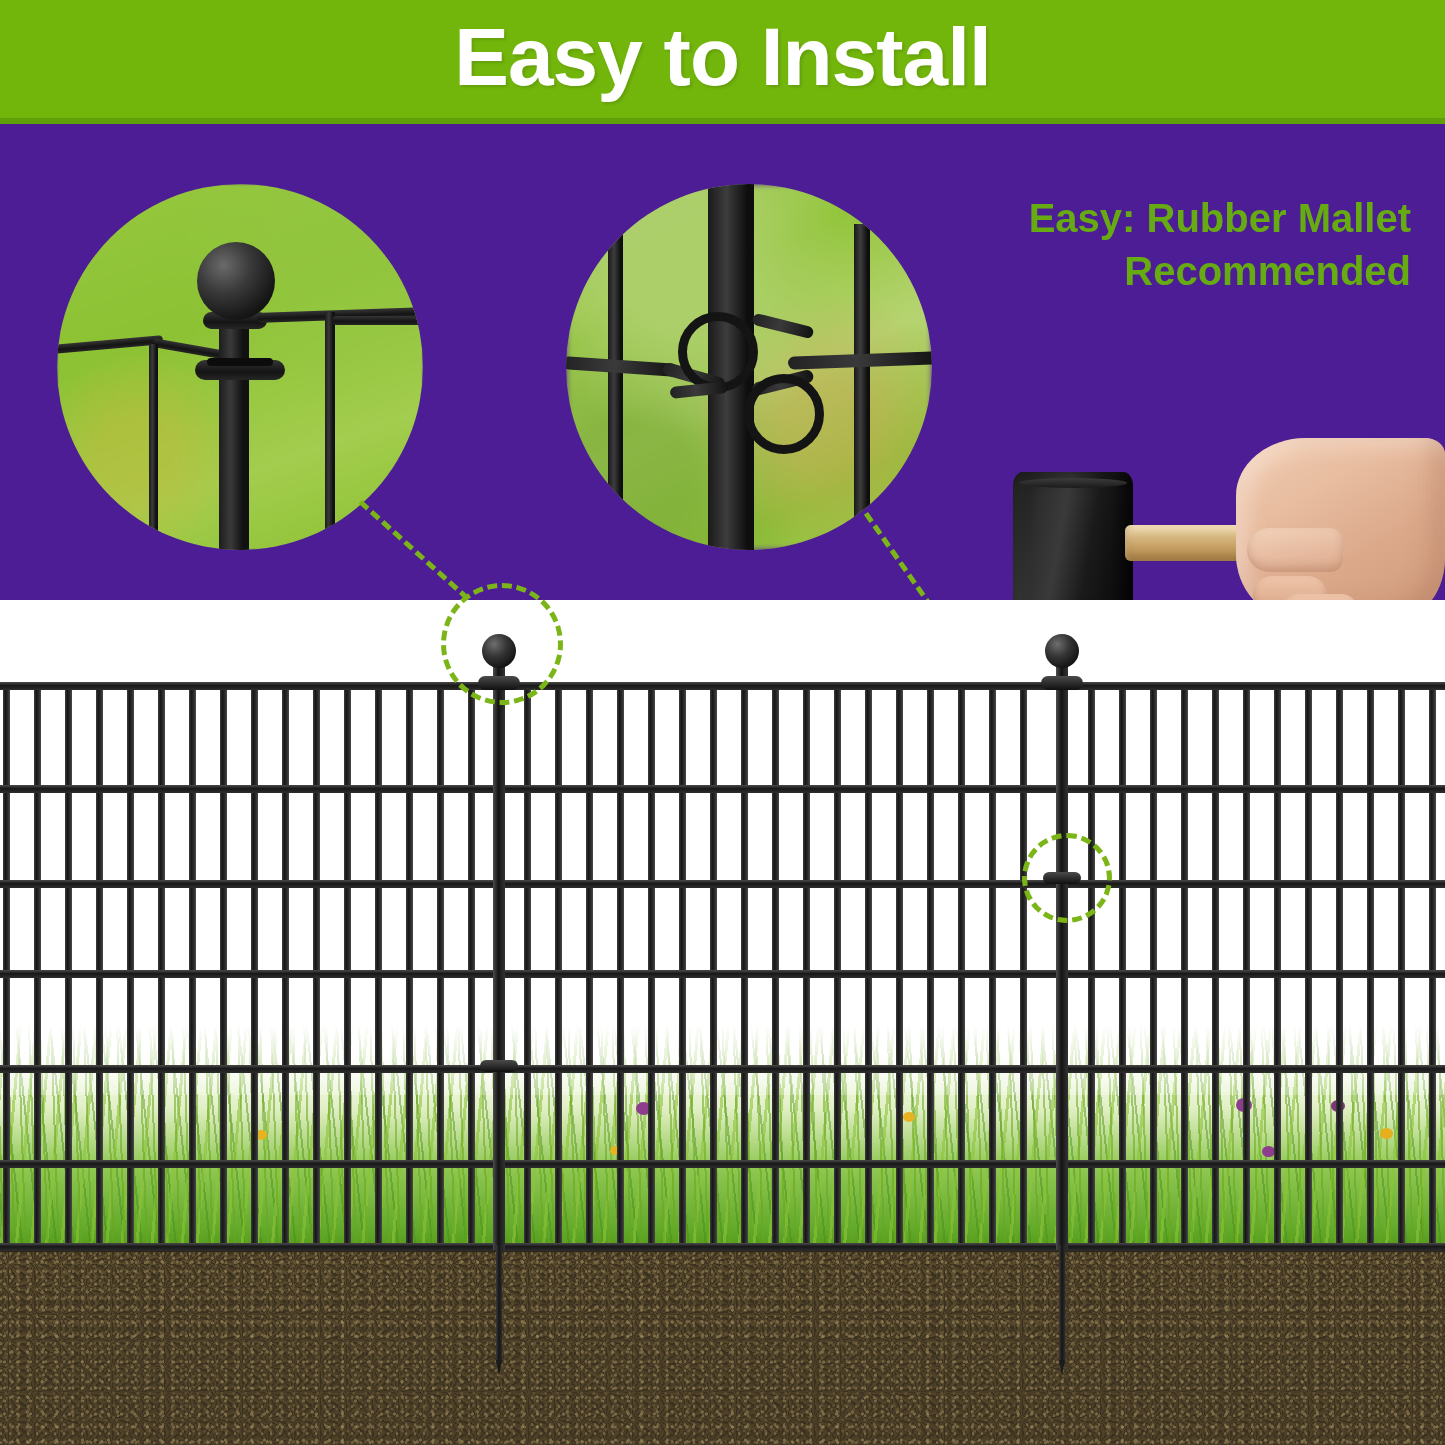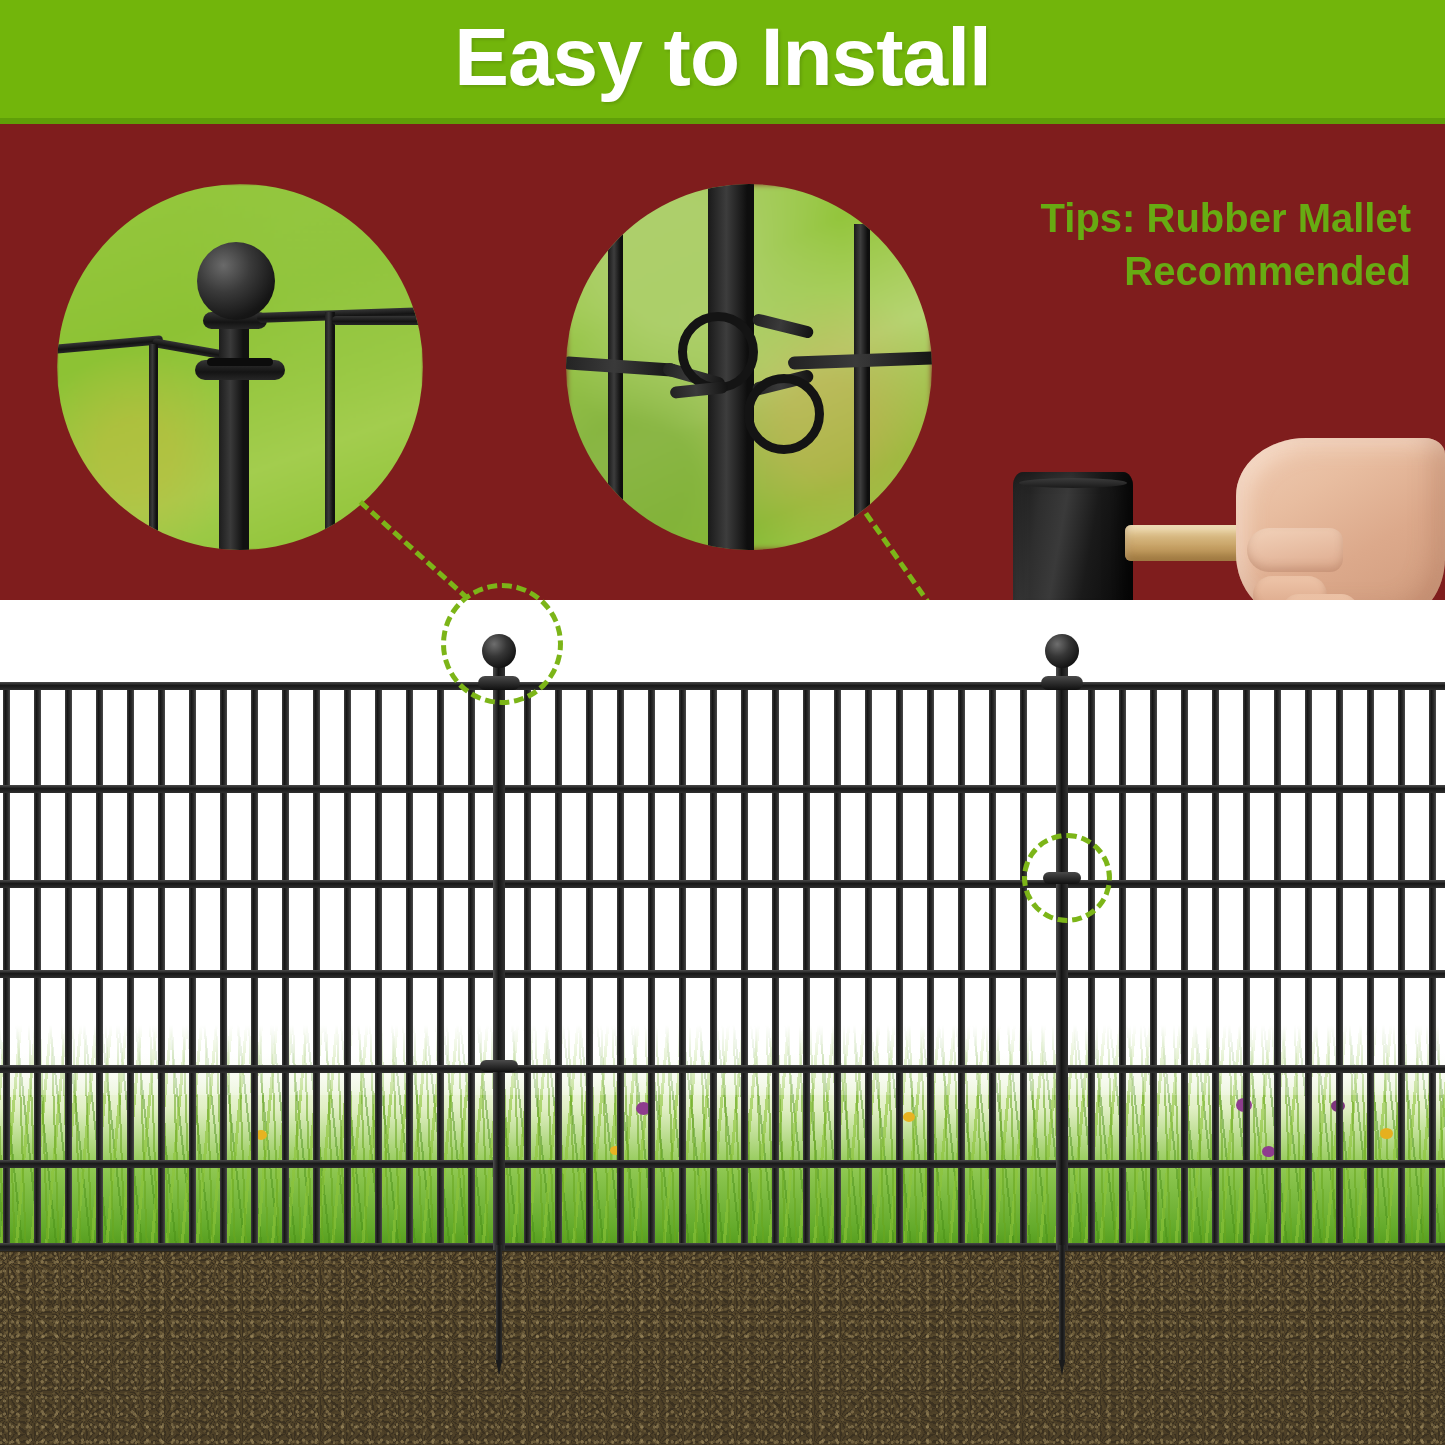--- a/index.html
+++ b/index.html
@@ -1,17 +1,17 @@
 <!DOCTYPE html>
 <html><head>
 <meta charset="utf-8">
 <style>
   html,body{margin:0;padding:0;background:#fff;}
   body{width:1445px;height:1445px;overflow:hidden;font-family:"Liberation Sans",sans-serif;}
-  #stage{position:relative;width:1445px;height:1445px;background:#7f1d1d;overflow:hidden;}
+  #stage{position:relative;width:1445px;height:1445px;background:#4c1d95;overflow:hidden;}
 
   
   .banner{position:absolute;left:0;top:0;width:1445px;height:122px;background:#72b50b;}
   .banner-edge{position:absolute;left:0;top:118px;width:1445px;height:6px;background:#5f9f08;}
   .banner-title{position:absolute;left:0;top:14px;width:1445px;text-align:center;
     font-size:82px;font-weight:bold;color:#ffffff;letter-spacing:-1px;line-height:1.05;
     text-shadow:2px 2px 3px rgba(0,0,0,.12);}
 
   
   .tips{position:absolute;right:34px;top:192px;width:470px;text-align:right;
@@ -109,21 +109,21 @@
 </head>
 <body>
 
 <div id="stage">
 
   <div class="banner"></div>
   <div class="banner-edge"></div>
   <div class="banner-title">Easy to Install</div>
 
   <div class="tips">
-    <span>Tips:</span><span> Rubber Mallet Recommended</span>
+    <span>Easy:</span><span> Rubber Mallet Recommended</span>
   </div>
 
   <div class="callout c1">
     <div class="cbg cbg1"></div>
 
     <div class="k-rail" style="left:-4px;top:156px;width:110px;height:9px;border-radius:4px;transform:rotate(-5deg);"></div>
     <div class="k-rail" style="left:95px;top:160px;width:70px;height:9px;border-radius:4px;transform:rotate(10deg);"></div>
     <div class="k-rail" style="left:148px;top:178px;width:70px;height:10px;border-radius:5px;"></div>
 
     <div class="k-post" style="left:92px;top:160px;width:9px;height:210px;"></div>

